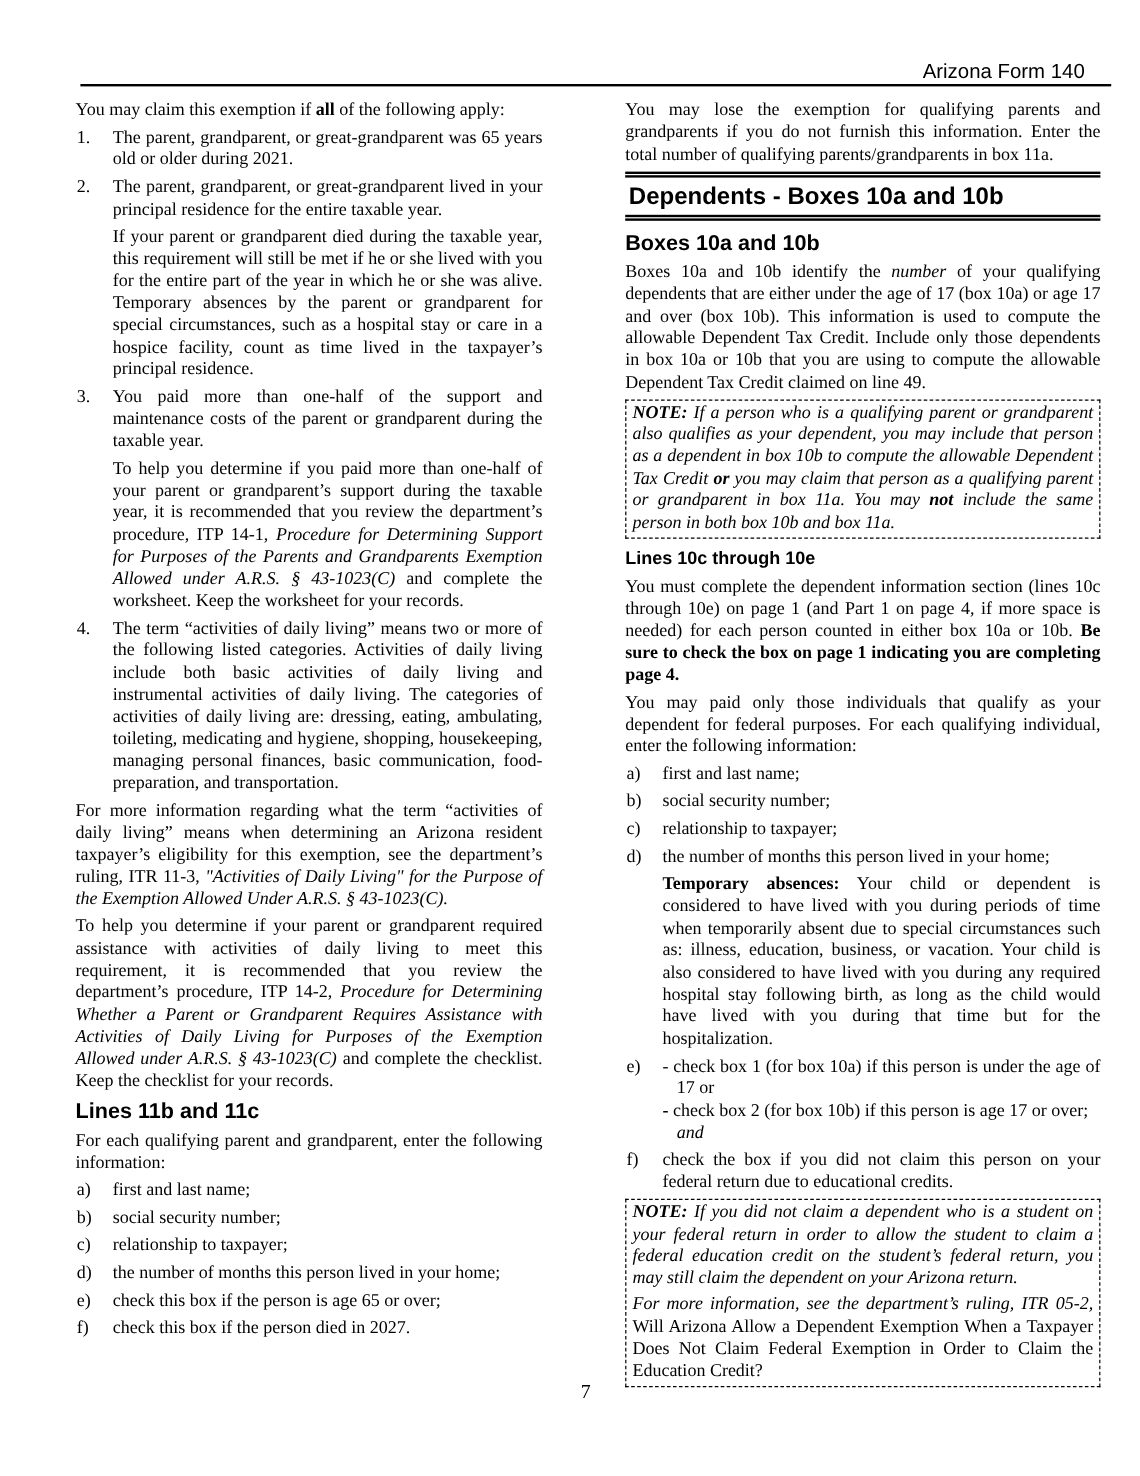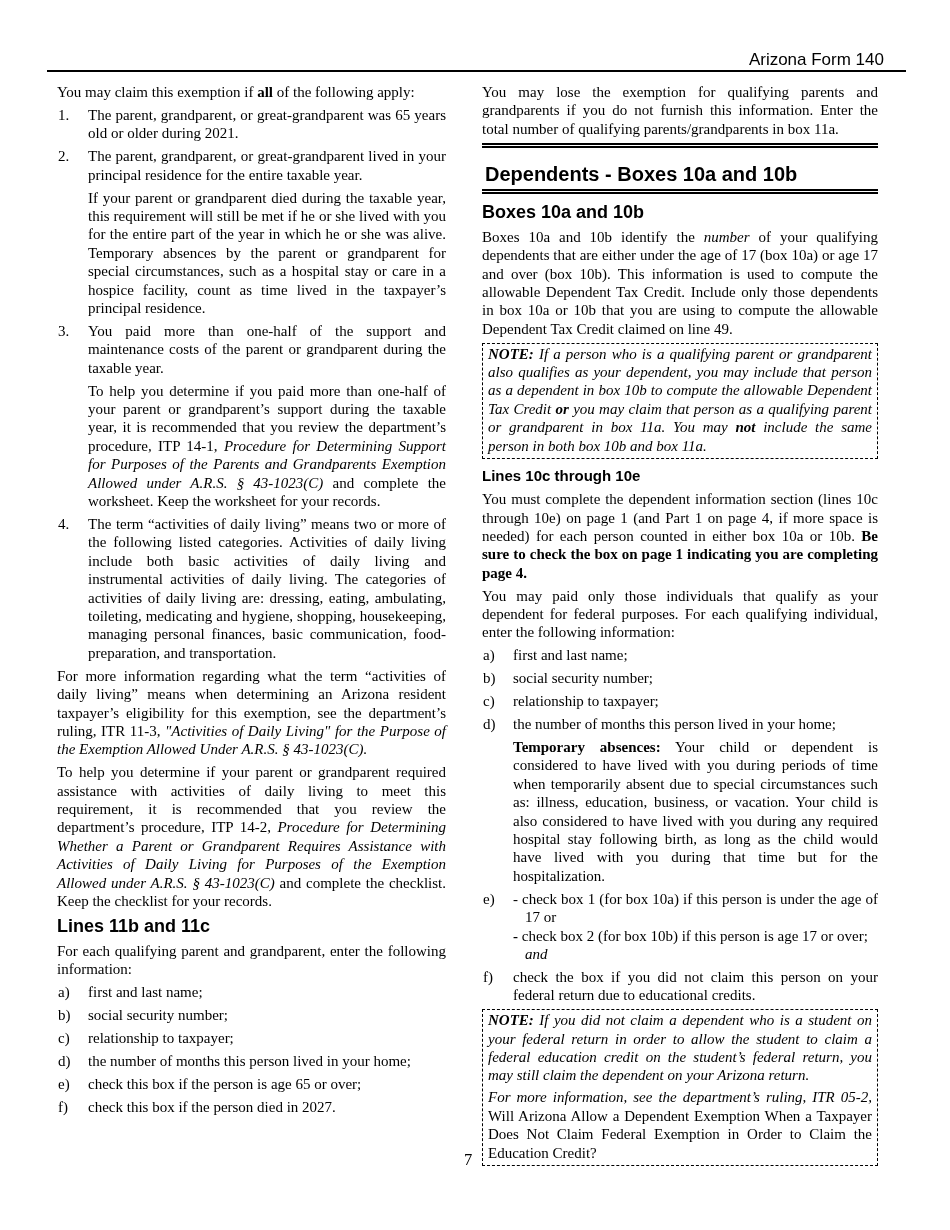--- a/index.html
+++ b/index.html
@@ -5,45 +5,46 @@
   html,body{margin:0;padding:0;background:#ffffff;}
   .page{
     position:relative;
     width:906px;height:1230px;
     background:#ffffff;
     color:#000;
     font-family:"Liberation Serif","DejaVu Serif",serif;
     font-size:15px;
     line-height:18.4px;
     overflow:hidden;
+    margin-left:20px;
   }
   .header-title{
     position:absolute;top:50px;right:22px;
     font-family:"Liberation Sans","DejaVu Sans",sans-serif;
     font-size:17px;line-height:19px;
   }
   .header-rule{
     position:absolute;top:70px;left:47px;width:883px;
     border-top:2px solid #000;height:0;
   }
   .col{position:absolute;top:83px;}
-  .col-left{left:57px;width:389px;}
-  .col-right{left:482px;width:396px;}
+  .col-left{left:43px;width:389px;}
+  .col-right{left:501px;width:396px;}
 
   .para{margin:0 0 4.5px 0;text-align:justify;}
   .li{position:relative;padding-left:31px;margin:0 0 4.5px 0;}
   .li .mk{position:absolute;left:1px;top:0;}
   .li .para{margin-bottom:4.5px;}
   .li .para:last-child{margin-bottom:0;}
 
   .h1box{
     font-family:"Liberation Sans","DejaVu Sans",sans-serif;
     font-weight:bold;font-size:20px;line-height:24px;
     border-top:5px double #000;border-bottom:5px double #000;
-    padding:14px 0 3px 3px;margin:2px 0 7px 0;
+    padding:4px 0 3px 3px;margin:2px 0 7px 0;
   }
   .h2{
     font-family:"Liberation Sans","DejaVu Sans",sans-serif;
     font-weight:bold;font-size:18px;line-height:22px;
     margin:4px 0 5px 0;
   }
   .h3{
     font-family:"Liberation Sans","DejaVu Sans",sans-serif;
     font-weight:bold;font-size:15px;line-height:19px;
     margin:5px 0 5px 0;

